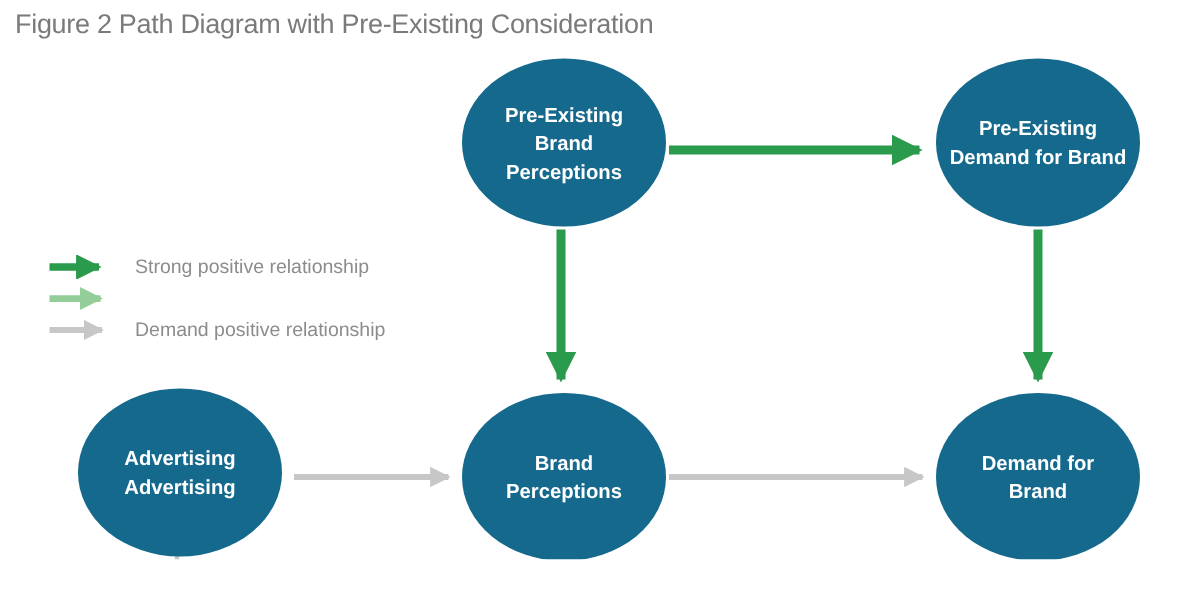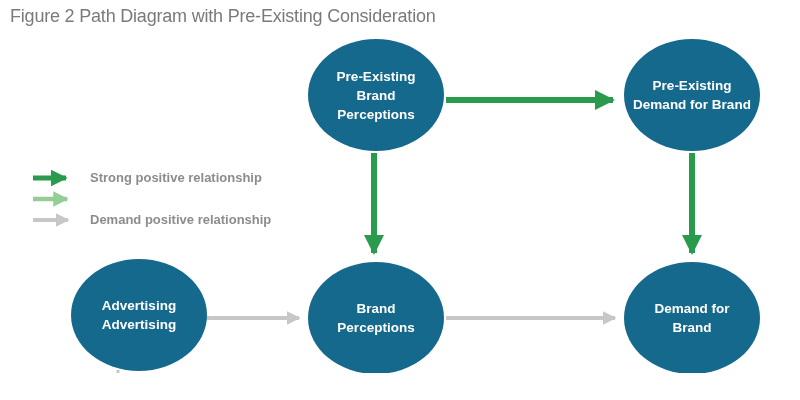--- a/index.html
+++ b/index.html
@@ -37,37 +37,37 @@
     justify-content: center;
     text-align: center;
     color: #ffffff;
     font-weight: 700;
     font-size: 13.5px;
     line-height: 19px;
   }
   .node span { display: block; }
   .node-pre-brand   { left: 308px; top: 39px; }
   .node-pre-demand  { left: 624px; top: 39px; }
-  .node-advertising { left: 71px;  top: 259px; }
+  .node-advertising { left: 52px;  top: 259px; }
   .node-brand       { left: 308px; top: 262px; }
   .node-demand      { left: 624px; top: 262px; justify-content: center; }
   .legend {
     position: absolute;
     left: 32px;
     top: 167px;
   }
   .legend-row {
     display: flex;
     align-items: center;
     height: 21px;
     gap: 12px;
   }
   .legend-label {
     font-size: 13px;
-    font-weight: 700;
+    font-weight: 400;
     color: #8c8c8c;
   }
   .legend-arrow { flex: 0 0 auto; }
 </style>
 </head>
 <body>
 
 <div class="stage">
 
   <div class="title">Figure 2 Path Diagram with Pre-Existing Consideration</div>

